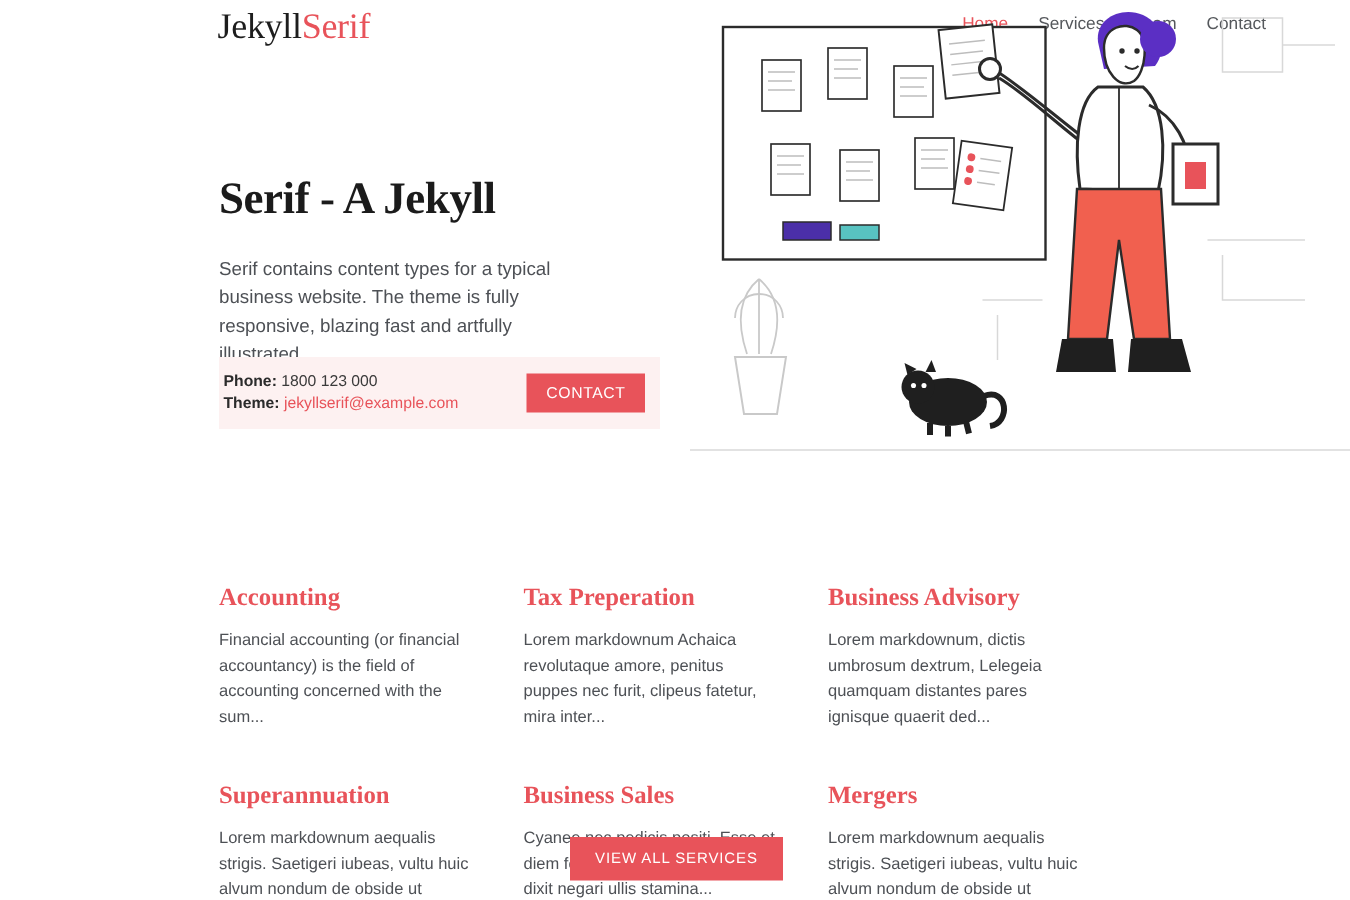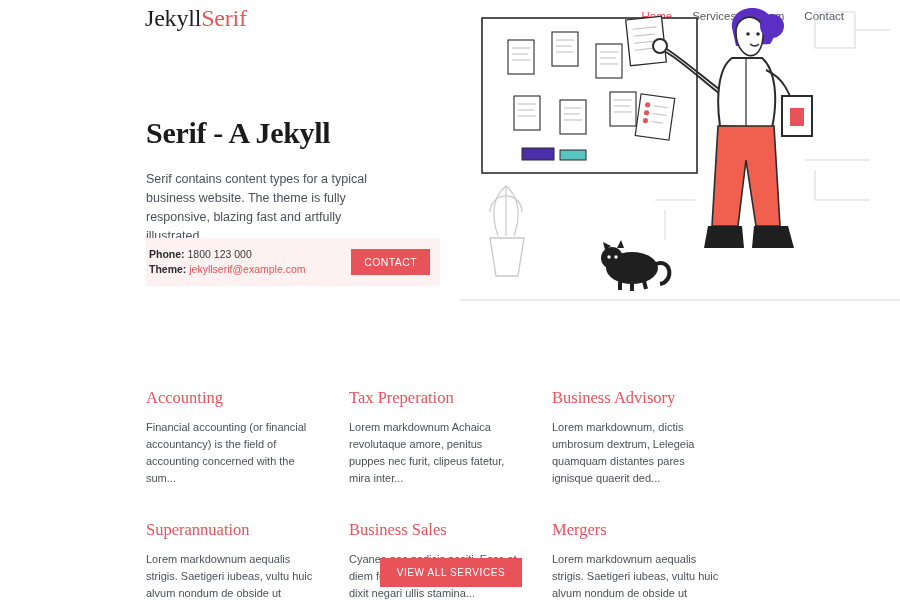--- a/index.html
+++ b/index.html
@@ -72,21 +72,21 @@
   }
 
   
   .services {
     position: absolute; left: 146px; top: 388px; width: 610px;
   }
   .srv-row { display: flex; gap: 0px; }
   .srv-col { width: 203px; padding-right: 32px; }
   .srv-title {
     font-family: "Liberation Serif", serif;
-    font-size: 16.5px; font-weight: normal; color: #e8535a;
+    font-size: 16.5px; font-weight: bold; color: #e8535a;
     margin-bottom: 11px;
   }
   .srv-text {
     font-size: 11px; line-height: 17px; color: #4d5055;
   }
   .srv-row.second { margin-top: 33px; }
 
   .view-all-wrap {
     position: absolute; left: 0; top: 170px; width: 610px; text-align: center;
   }

